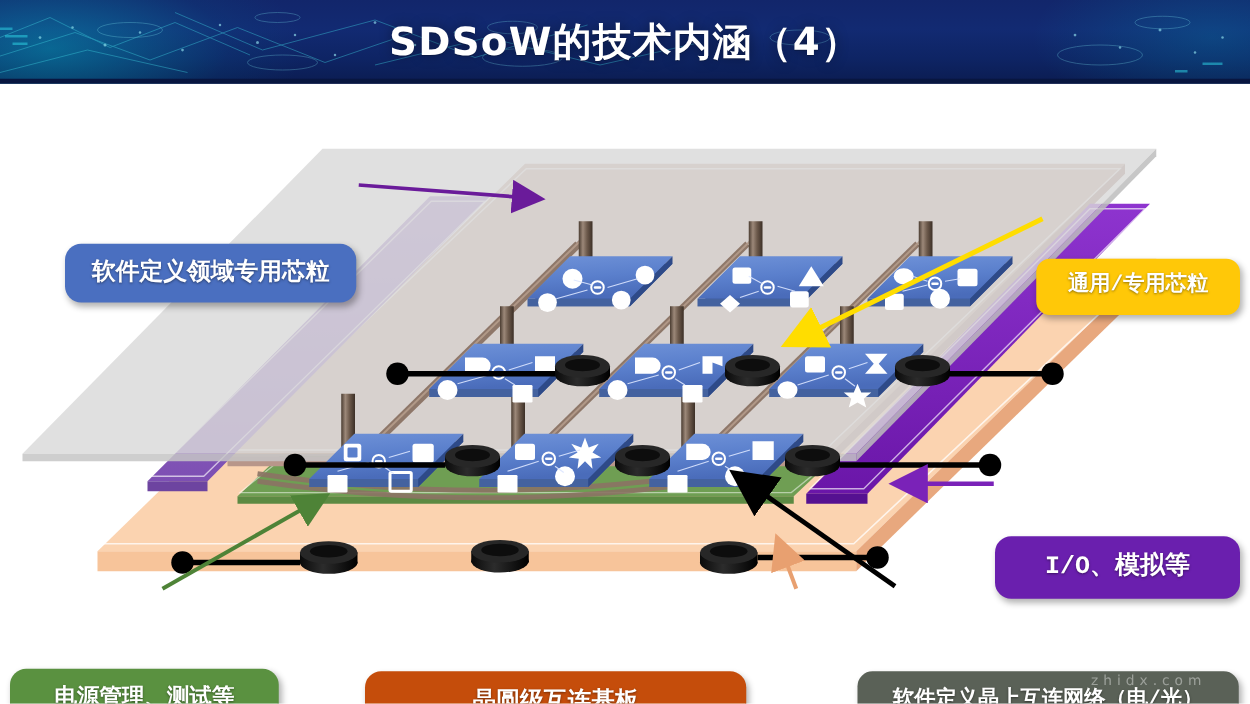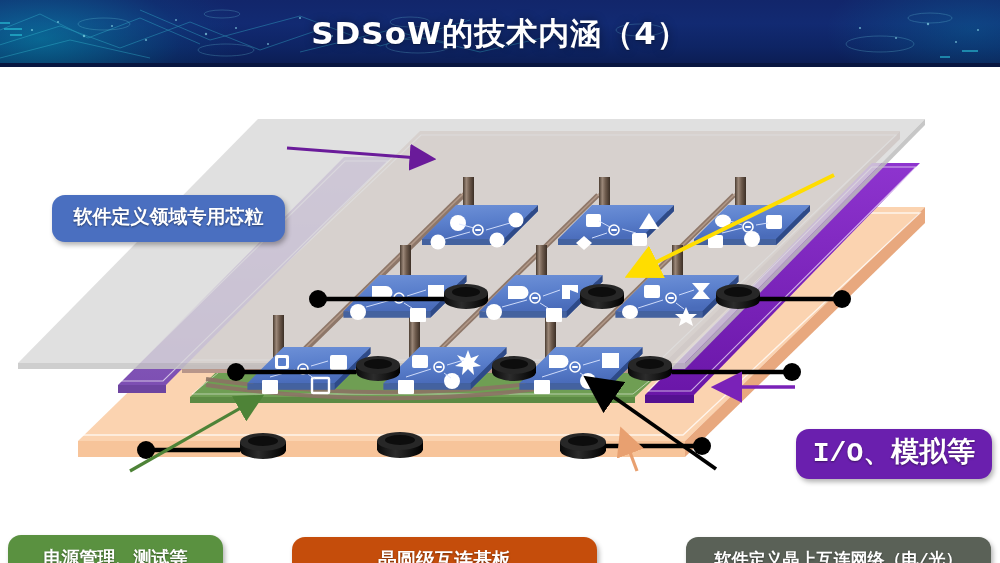--- a/index.html
+++ b/index.html
@@ -36,21 +36,21 @@
   .callout{
     position:absolute;display:flex;align-items:center;justify-content:center;
     color:#ffffff;font-weight:bold;border-radius:13px;
     text-shadow:0 1px 2px rgba(0,0,0,.45);
     box-shadow:2px 3px 5px rgba(0,0,0,.30);
     box-sizing:border-box;text-align:center;line-height:1.1;
     z-index:6;white-space:nowrap;
   }
   #c-domain{left:52px;top:128px;width:233px;height:47px;background:#4a6fc0;font-size:19px;}
   #c-general{left:829px;top:140px;width:163px;height:45px;background:#ffc808;font-size:17px;border-radius:11px;}
-  #c-io{left:796px;top:362px;width:196px;height:50px;background:#6a1fae;font-size:28px;}
+  #c-io{left:796px;top:362px;width:196px;height:50px;background:#6a1fae;font-size:20px;}
   #c-power{left:8px;top:468px;width:215px;height:50px;background:#5a9140;font-size:18px;}
   #c-wafer{left:292px;top:470px;width:305px;height:48px;background:#c54d0b;font-size:19px;}
   #c-network{left:686px;top:470px;width:305px;height:48px;background:#5a6157;font-size:17px;border-radius:12px;}
 
   
   .watermark{
     position:absolute;left:846px;top:500px;width:146px;height:56px;z-index:7;
     pointer-events:none;
   }
   .wm-main{
@@ -461,31 +461,35 @@
       <line x1="130" y1="404" x2="260" y2="330" stroke="#4e8337" stroke-width="3.2" marker-end="url(#arrGreen)"></line>
 
       <line x1="637" y1="404" x2="622" y2="364" stroke="#e8a070" stroke-width="3.2" marker-end="url(#arrOrange)"></line>
 
       <line x1="716" y1="402" x2="588" y2="312" stroke="#000000" stroke-width="3.8" marker-end="url(#arrBlack)"></line>
     </svg>
 
     <div class="callout" id="c-domain">
         <span>软件定义领域专用芯粒</span>
       </div>
+    <div class="callout" id="c-general">
+        <span>通用/专用芯粒</span>
+      </div>
     <div class="callout" id="c-io">
         <span>I/O、模拟等</span>
       </div>
     <div class="callout" id="c-power">
         <span>电源管理、测试等</span>
       </div>
     <div class="callout" id="c-wafer">
         <span>晶圆级互连基板</span>
       </div>
     <div class="callout" id="c-network">
         <span>软件定义晶上互连网络（电/光）</span>
       </div>
   </div>
 
   <div class="watermark">
     <div class="wm-main">智东西</div>
+    <div class="wm-sub">zhidx.com</div>
   </div>
 
 </div>
 
 </body></html>

